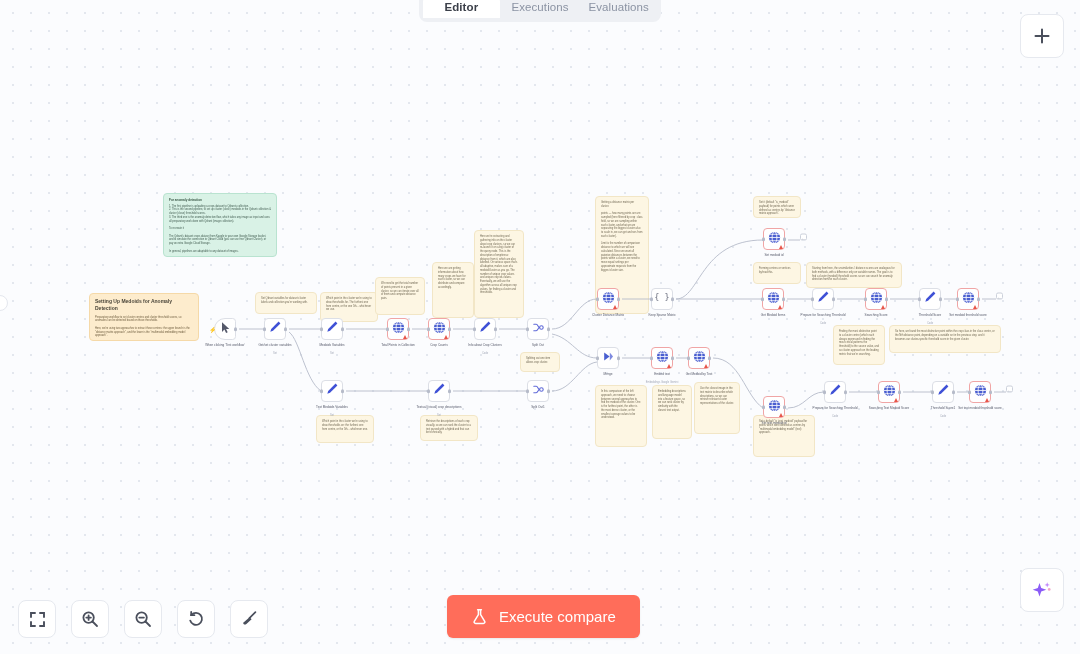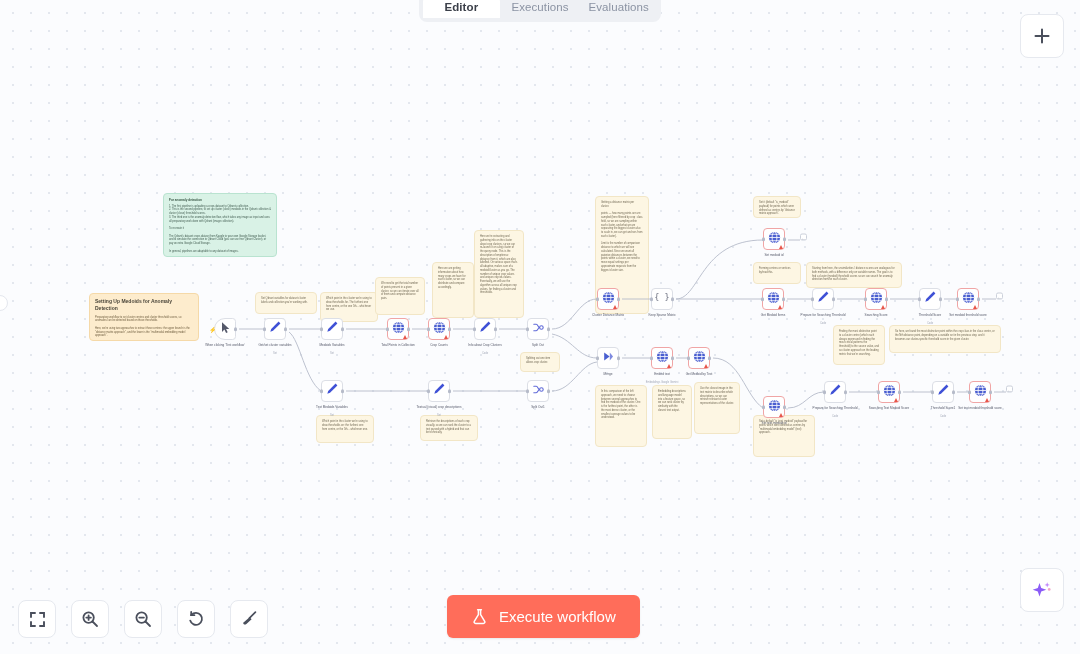--- a/index.html
+++ b/index.html
@@ -729,19 +729,19 @@
       </span>
     </div>
   </div>
 
   <button id="execute-workflow-button">
     <span>
       <svg class="ic" width="17" height="17" viewBox="0 0 17 17">
         <path d="M6.6 1.8 H10.4 M7.4 1.8 V6.6 L3.3 13.3 C2.7 14.3 3.4 15.4 4.6 15.4 H12.4 C13.6 15.4 14.3 14.3 13.7 13.3 L9.6 6.6 V1.8" fill="none" stroke="#ffffff" stroke-width="1.5" stroke-linecap="round" stroke-linejoin="round"></path>
       </svg>
     </span>
-    <span>Execute workflow</span>
+    <span>Execute compare</span>
   </button>
 
 <div class="endcap" style="left: 996px; top: 296px;">←</div>
     <div class="endcap" style="left: 1006px; top: 389px;">←</div>
     <div class="endcap" style="left: 800px; top: 237px;">←</div>
   </div>
 
 </body></html>

